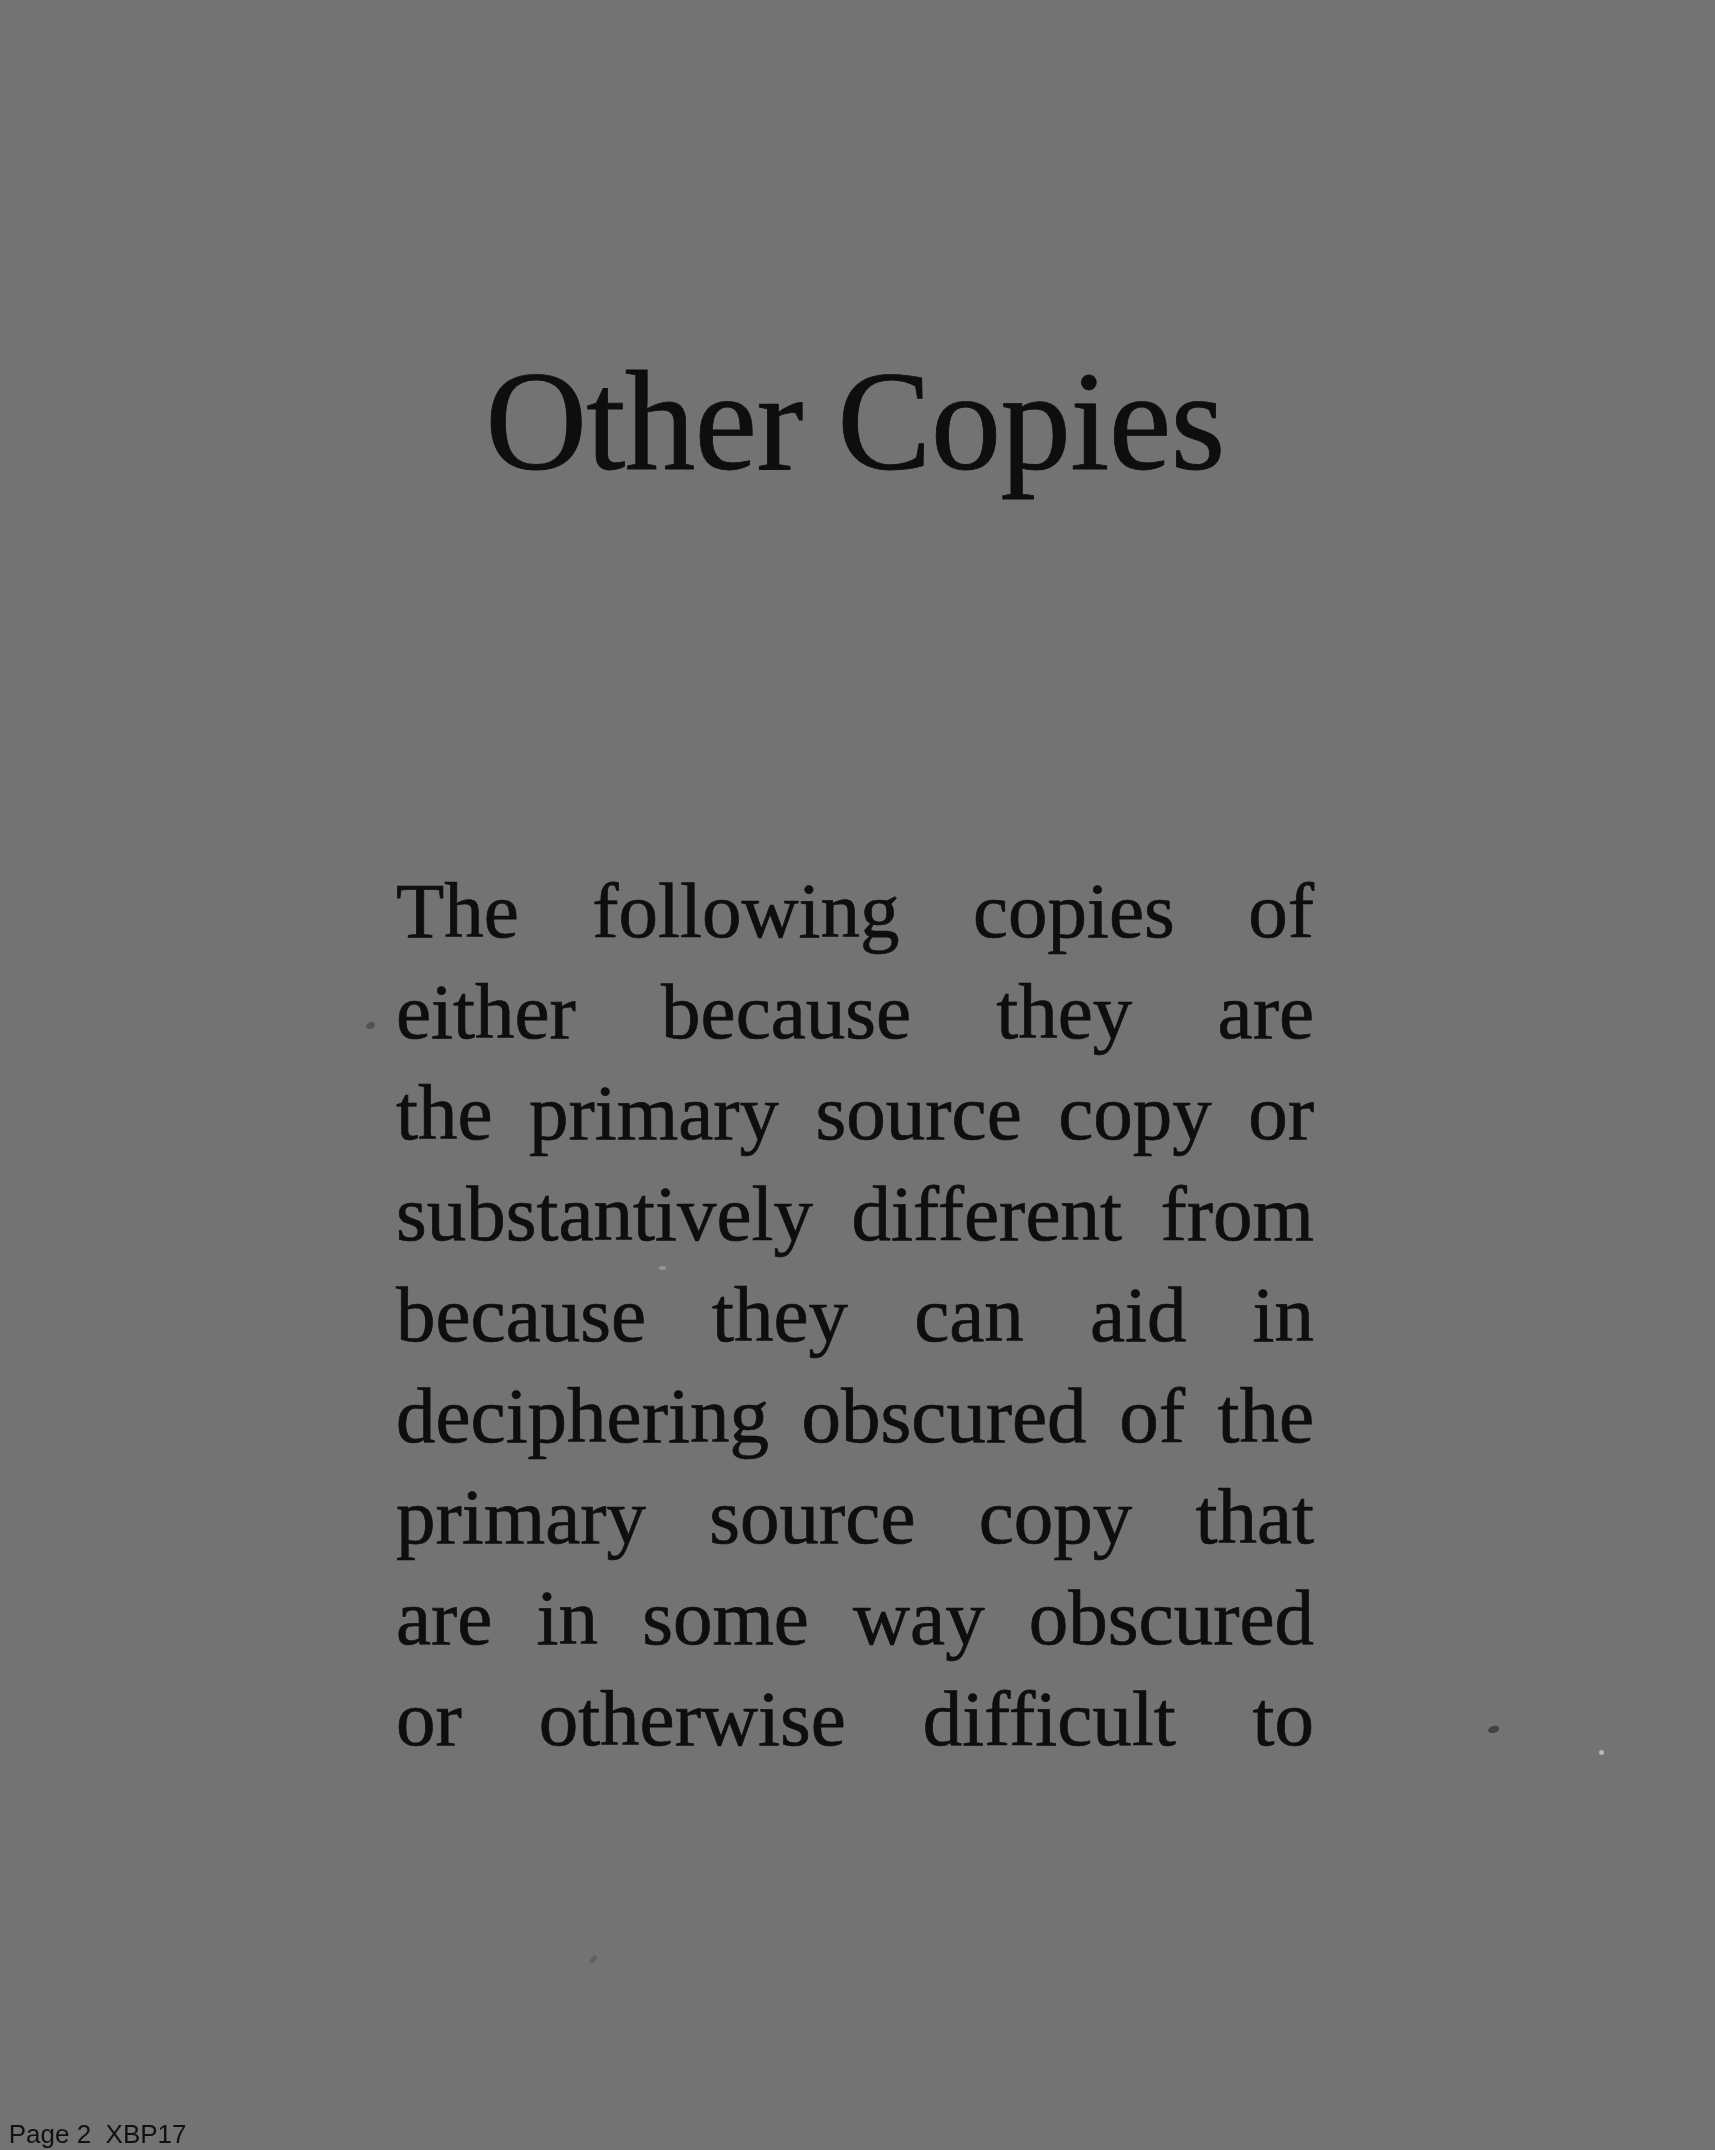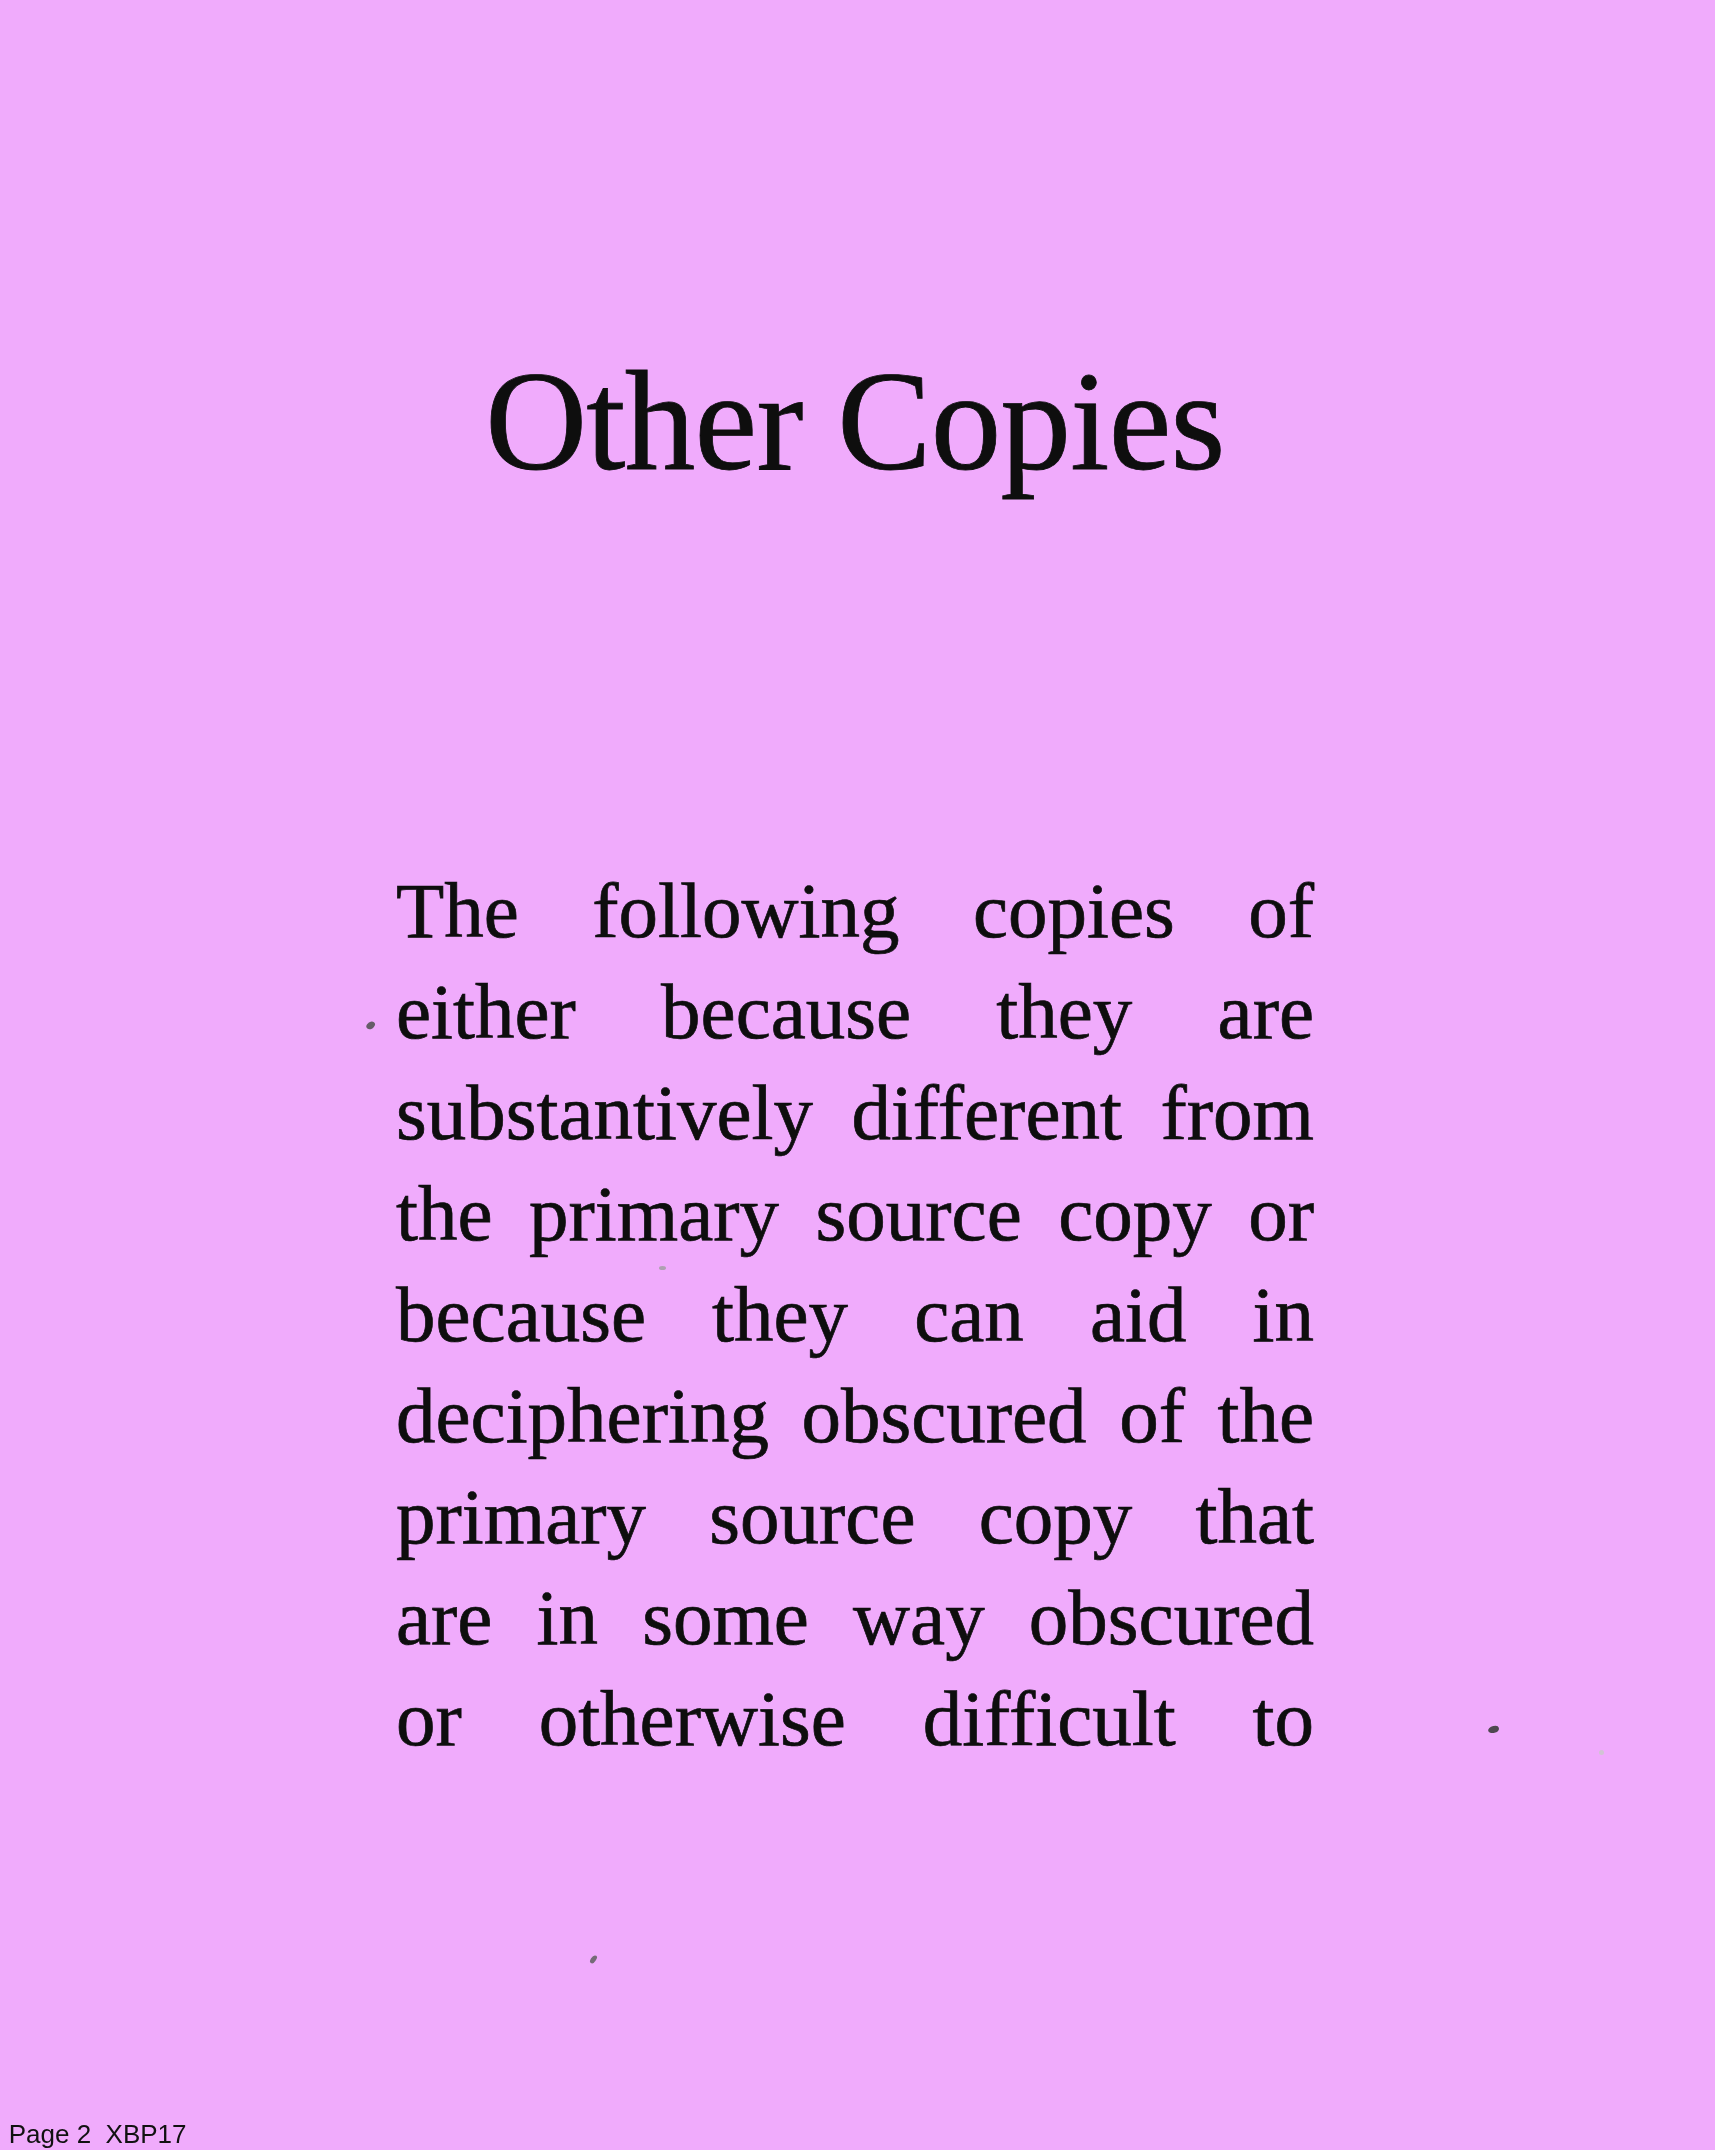--- a/index.html
+++ b/index.html
@@ -1,21 +1,21 @@
 <!DOCTYPE html>
 <html style="font-size:10.8px"><head>
 <meta charset="utf-8">
 <style>
   html, body { margin: 0; padding: 0; }
   body { background: #888; }
   .page {
     position: relative;
     width: 1715px;
     height: 2151px;
-    background: #f0abfc;
+    background: #737373;
     overflow: hidden;
     color: #0e0e0e;
   }
   .doc-title {
     position: absolute;
     top: 351px;
     left: 0;
     width: 1710px;
     text-align: center;
     font-family: "Liberation Serif", "DejaVu Serif", serif;
@@ -88,22 +88,22 @@
 </head>
 <body>
 
 <div class="page">
 
   <div class="doc-title">Other Copies</div>
 
   <div class="body-block">
     <div class="line">The following copies of</div>
     <div class="line">either because they are</div>
+    <div class="line">the primary source copy or</div>
     <div class="line">substantively different from</div>
-    <div class="line">the primary source copy or</div>
     <div class="line">because they can aid in</div>
     <div class="line">deciphering obscured of the</div>
     <div class="line">primary source copy that</div>
     <div class="line">are in some way obscured</div>
     <div class="line">or otherwise difficult to</div>
   </div>
 
   <div class="page-footer">Page 2  XBP17</div>
 
   <div class="artifact a-before-this"></div>

